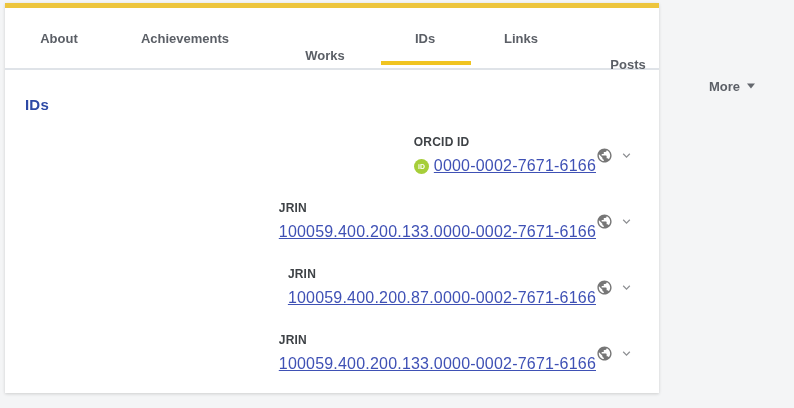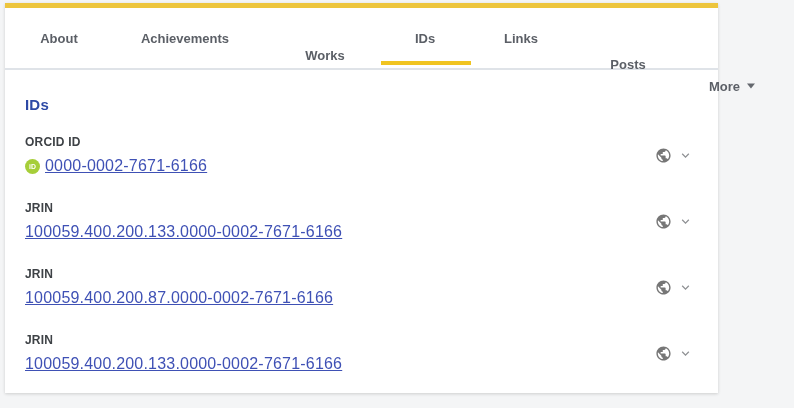--- a/index.html
+++ b/index.html
@@ -4,21 +4,21 @@
 <style>
   * { margin:0; padding:0; box-sizing:border-box; }
   html,body { width:794px; height:408px; overflow:hidden; }
   body {
     background:#f4f5f6;
     font-family:"Liberation Sans", sans-serif;
     position:relative;
   }
   .card {
     position:absolute; left:5px; top:3px;
-    width:713px; height:390px;
+    width:654px; height:390px;
     background:#ffffff;
     box-shadow:0 1px 3px rgba(0,0,0,0.16);
   }
   .accent-bar {
     height:5px; width:100%;
     background:#edc53d;
   }
   .tabbar {
     position:relative;
     height:62px;
@@ -57,21 +57,21 @@
   }
   .content {
     padding:26px 25px 0 20px;
   }
   .section-title {
     font-size:15px; font-weight:700;
     color:#2d49a5;
     letter-spacing:0.2px;
   }
   .id-row {
-    display:flex; align-items:center; justify-content:space-between;
+    display:flex; align-items:center; justify-content:flex-end;
     margin-top:26px;
   }
   .id-row.first { margin-top:22px; }
   .id-text { display:flex; flex-direction:column; gap:8px; }
   .id-label {
     font-size:12px; font-weight:700;
     color:#3e4246;
     letter-spacing:0.2px;
   }
   .id-link-line { display:flex; align-items:center; gap:5px; }

